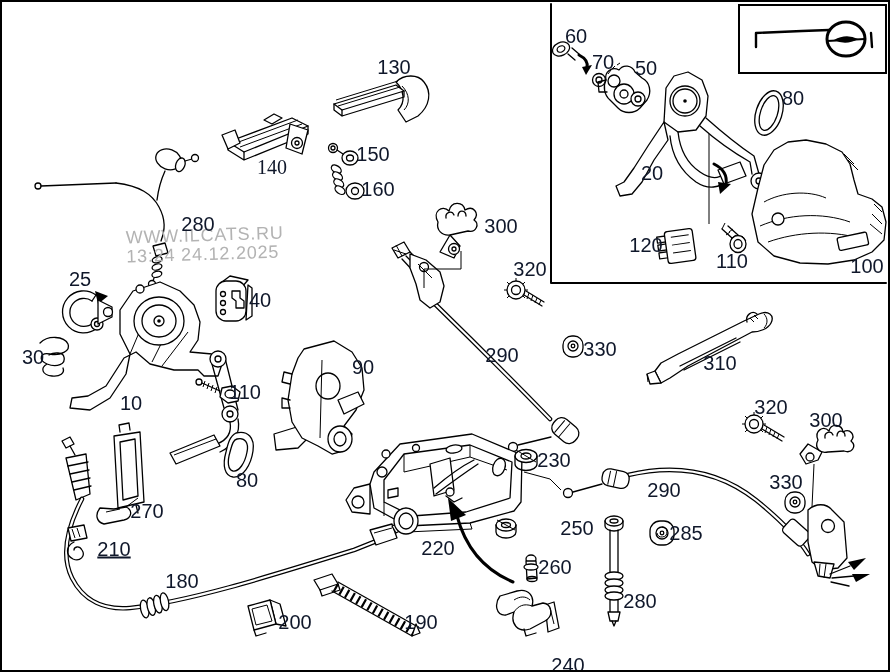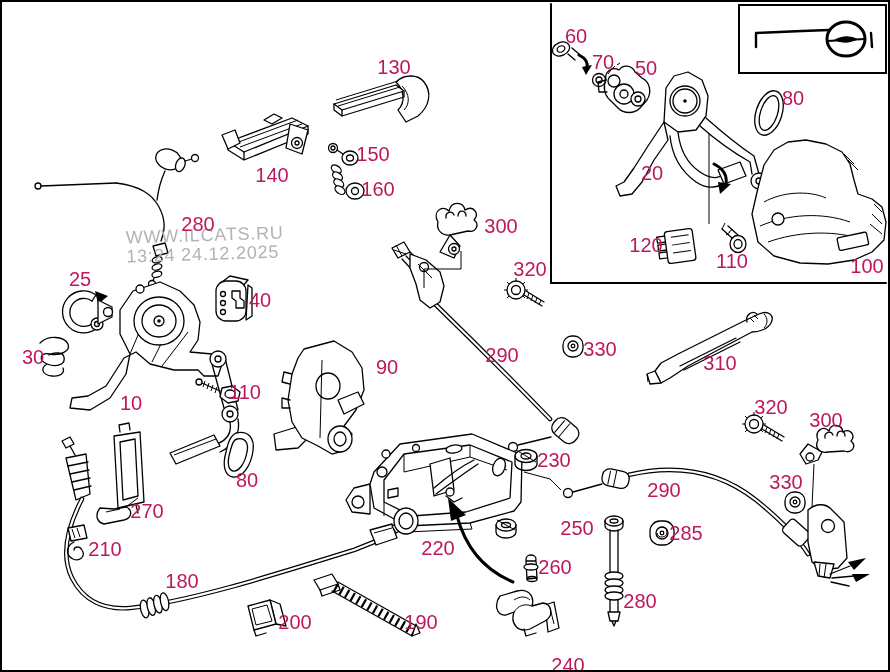--- a/index.html
+++ b/index.html
@@ -5,21 +5,21 @@
   html,body{margin:0;padding:0;background:#e8e8e8;}
   .stage{
     position:relative; width:890px; height:672px; background:#ffffff;
     border:2px solid #000; box-sizing:border-box; overflow:hidden;
     font-family:"Liberation Sans", sans-serif;
   }
   .artwork{position:absolute;left:0;top:0;width:886px;height:668px;}
   .labels-layer{position:absolute;left:0;top:0;width:886px;height:668px;pointer-events:none;}
   .part-label{
     position:absolute; transform:translate(-50%,-50%);
-    font-size:20px; color:#be185d; white-space:nowrap; letter-spacing:0px;
+    font-size:20px; color:#0f172a; white-space:nowrap; letter-spacing:0px;
   }
   .watermark{
     position:absolute; left:124px; top:224px; color:#b3b3b3;
     font-size:18px; letter-spacing:0.8px; line-height:1.05;
     transform:rotate(-1.8deg); pointer-events:none;
   }
   
   .ln{fill:none;stroke:#000;stroke-width:1.3;stroke-linecap:round;stroke-linejoin:round;}
   .ln2{fill:none;stroke:#000;stroke-width:2;stroke-linecap:round;stroke-linejoin:round;}
   .wf{fill:#fff;stroke:#000;stroke-width:1.3;stroke-linejoin:round;}
@@ -476,33 +476,33 @@
 
   </svg>
 
   <div class="watermark">
     <div>WWW.ILCATS.RU</div>
     <div>13:24 24.12.2025</div>
   </div>
 
   <div class="labels-layer">
       <span class="part-label" style="left: 392px; top: 65px;">130</span>
-      <span class="part-label" style="left: 270px; top: 173px;">140</span>
+      <span class="part-label" style="left: 270px; top: 165px; font-family: Liberation Serif, serif;">140</span>
       <span class="part-label" style="left: 371px; top: 152px;">150</span>
       <span class="part-label" style="left: 376px; top: 187px;">160</span>
       <span class="part-label" style="left: 196px; top: 222px;">280</span>
       <span class="part-label" style="left: 78px; top: 277px;">25</span>
       <span class="part-label" style="left: 31px; top: 355px;">30</span>
       <span class="part-label" style="left: 258px; top: 298px;">40</span>
       <span class="part-label" style="left: 129px; top: 401px; text-align: right;">10</span>
       <span class="part-label" style="left: 243px; top: 390px;">110</span>
       <span class="part-label" style="left: 245px; top: 478px;">80</span>
-      <span class="part-label" style="left: 385px; top: 365px;">90</span>
+      <span class="part-label" style="left: 361px; top: 365px;">90</span>
       <span class="part-label" style="left: 145px; top: 509px;">270</span>
-      <span class="part-label" style="left: 103px; top: 547px;">210</span>
+      <span class="part-label" style="left: 112px; top: 547px; text-decoration: underline;">210</span>
       <span class="part-label" style="left: 180px; top: 579px;">180</span>
       <span class="part-label" style="left: 293px; top: 620px;">200</span>
       <span class="part-label" style="left: 419px; top: 620px;">190</span>
       <span class="part-label" style="left: 436px; top: 546px;">220</span>
       <span class="part-label" style="left: 552px; top: 458px;">230</span>
       <span class="part-label" style="left: 527px; top: 526px; margin-left: 48px;">250</span>
       <span class="part-label" style="left: 553px; top: 565px;">260</span>
       <span class="part-label" style="left: 566px; top: 615px; margin-top: 48px;">240</span>
       <span class="part-label" style="left: 638px; top: 599px;">280</span>
       <span class="part-label" style="left: 684px; top: 531px;">285</span>

